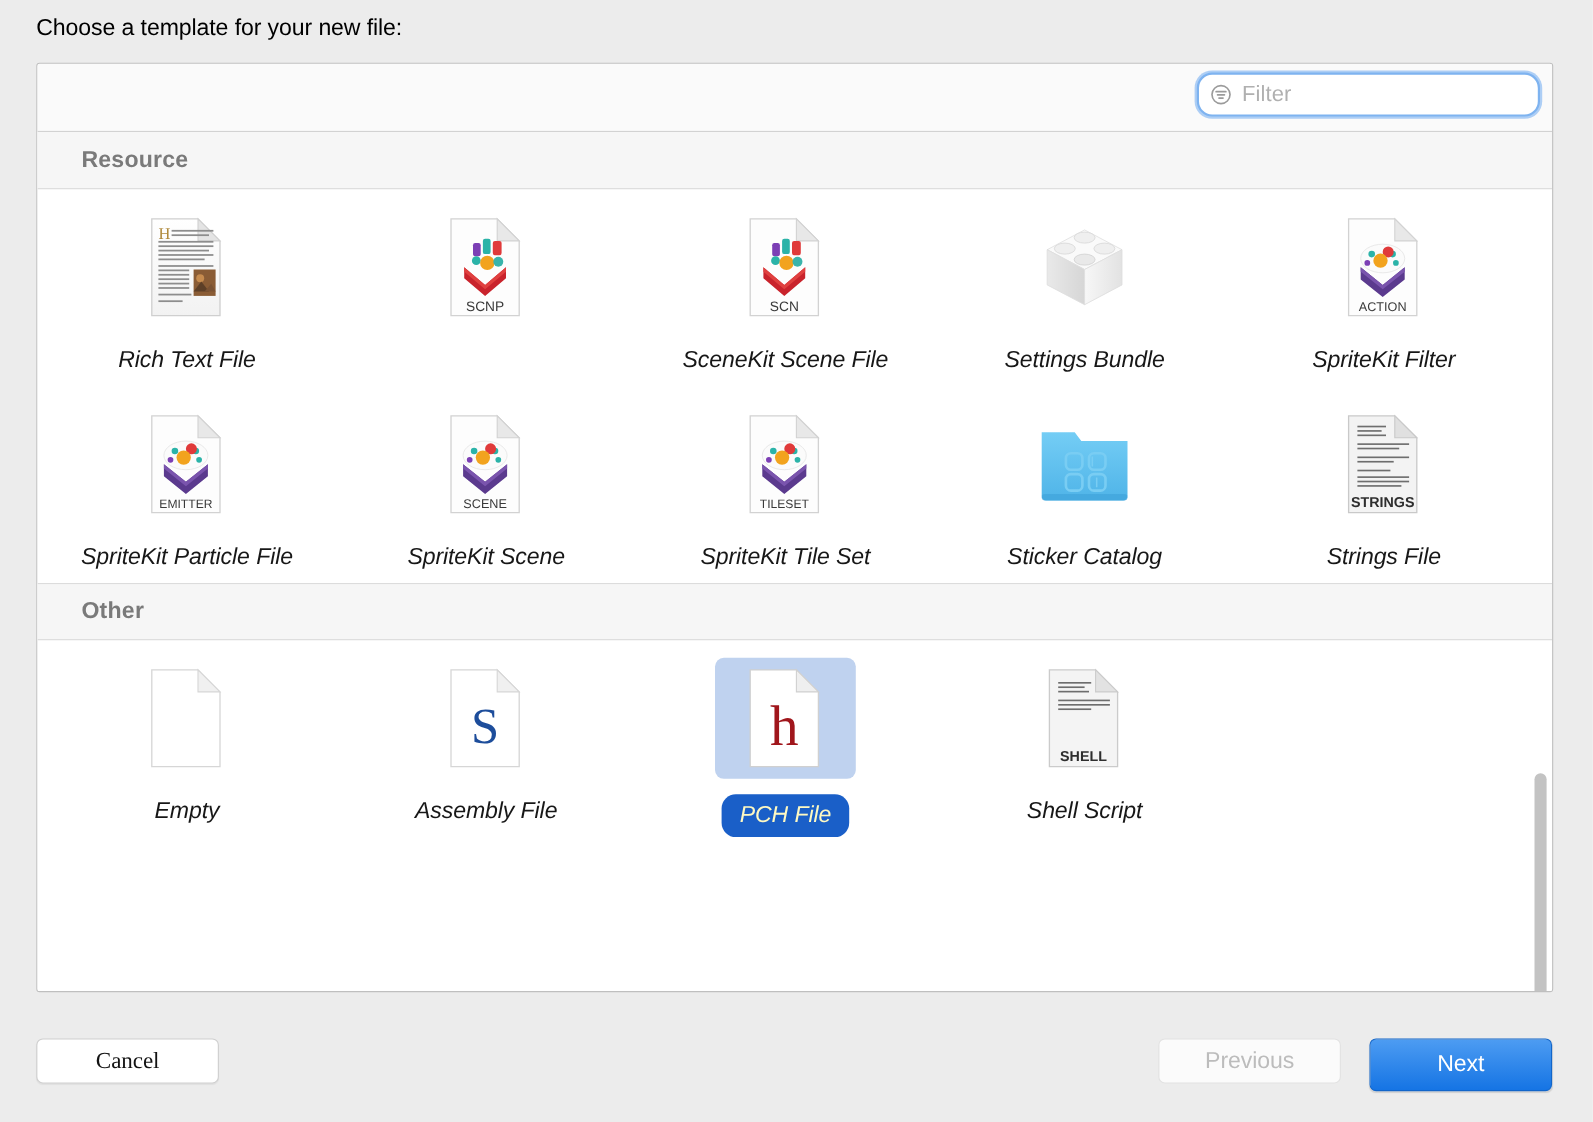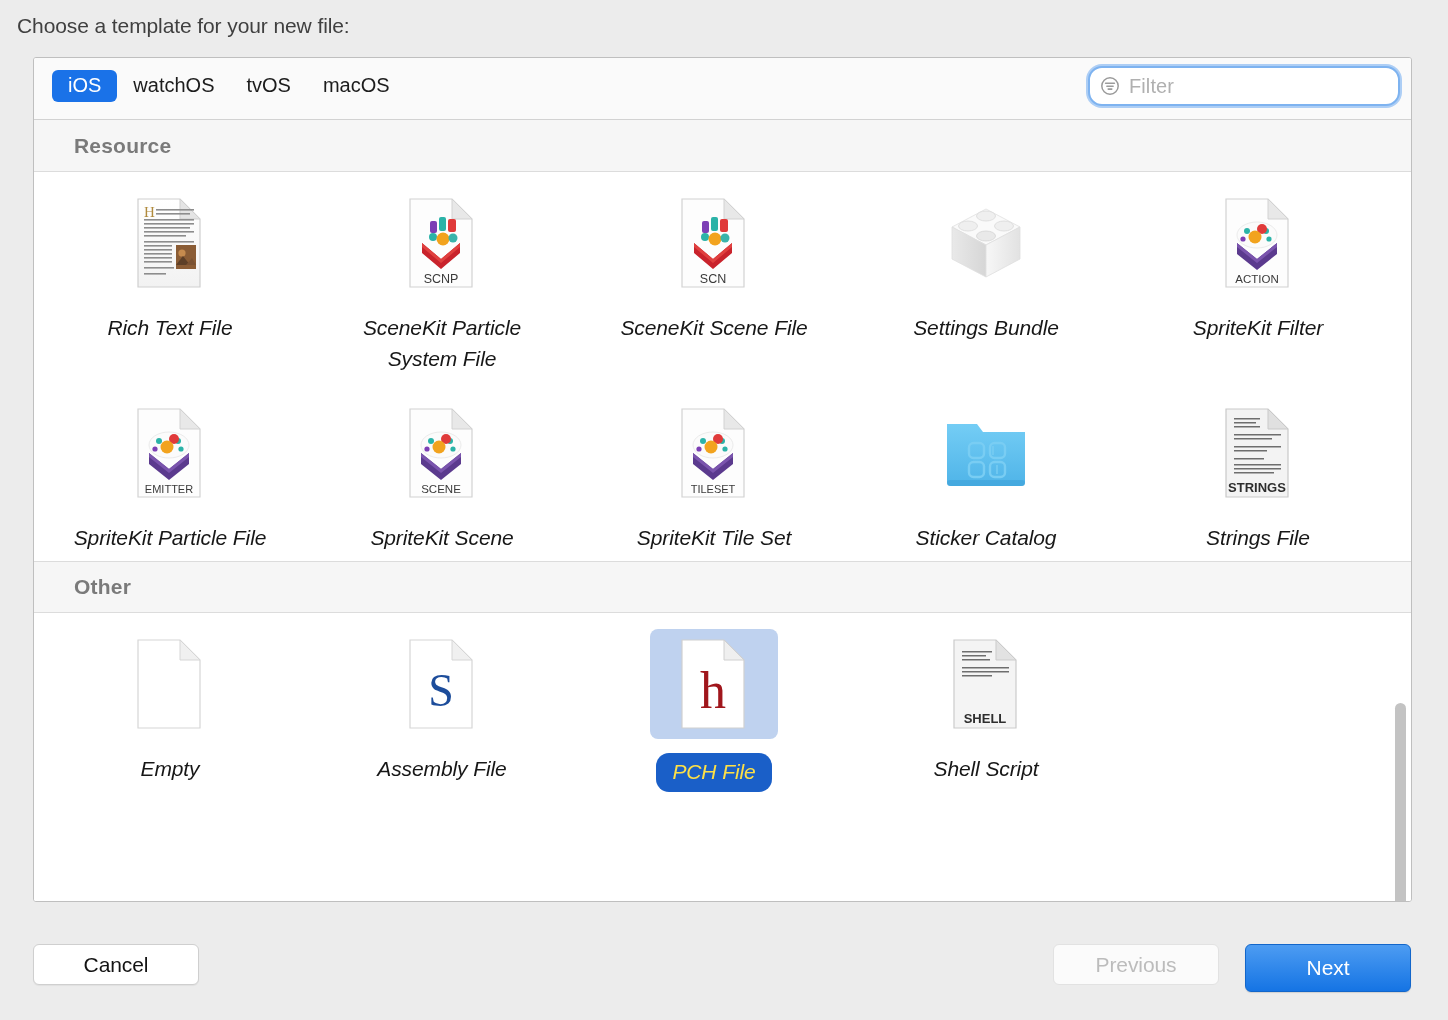--- a/index.html
+++ b/index.html
@@ -11,24 +11,24 @@
     height: 1020px;
     background: #ececec;
     font-family: "Liberation Sans", sans-serif;
     -webkit-font-smoothing: antialiased;
     overflow: hidden;
   }
 
   
   .prompt {
     position: absolute;
-    left: 17px;
+    left: 33px;
     top: 14px;
     font-size: 21px;
-    color: #404040;
+    color: #000000;
     letter-spacing: -0.1px;
   }
 
   
   .panel {
     position: absolute;
     left: 33px;
     top: 57px;
     width: 1379px;
     height: 845px;
@@ -158,21 +158,21 @@
     font-size: 21px;
     color: #171717;
     text-align: center;
     line-height: 1.48;
     max-width: 215px;
     letter-spacing: -0.1px;
     font-style: italic;
   }
   .cell.selected .cell-label {
     background: #1a5fc8;
-    color: #fde047;
+    color: #fef9c3;
     border-radius: 13px;
     padding: 3px 16px 5px 16px;
   }
 
   
   .scrollbar-track {
     position: absolute;
     right: 3px;
     top: 64px;
     width: 17px;
@@ -209,20 +209,21 @@
   }
   .btn-cancel {
     left: 33px;
     top: 9px;
     width: 166px;
     height: 41px;
     background: #ffffff;
     border: 1px solid #cfcfcf;
     color: #131313;
     box-shadow: 0 1px 1px rgba(0,0,0,0.05);
+    font-family: Liberation Serif, serif;
   }
   .btn-prev {
     left: 1053px;
     top: 9px;
     width: 166px;
     height: 41px;
     background: #fbfbfb;
     border: 1px solid #e2e2e2;
     color: #bcbcbc;
   }
@@ -239,26 +240,20 @@
   .icon-svg { display: block; }
 </style>
 </head>
 <body>
 
 <div class="prompt">Choose a template for your new file:</div>
 
 <div class="panel">
 
   <div class="toolbar">
-    <div class="tabs">
-      <div class="tab active">iOS</div>
-      <div class="tab">watchOS</div>
-      <div class="tab">tvOS</div>
-      <div class="tab">macOS</div>
-    </div>
 
     <div class="filter-wrap">
       <svg class="filter-icon" viewBox="0 0 22 22">
         <circle cx="11" cy="11" r="8.2" fill="none" stroke="#9b9b9b" stroke-width="1.5"></circle>
         <line x1="6.6" y1="8.3" x2="15.4" y2="8.3" stroke="#9b9b9b" stroke-width="1.6" stroke-linecap="round"></line>
         <line x1="7.9" y1="11.2" x2="14.1" y2="11.2" stroke="#9b9b9b" stroke-width="1.6" stroke-linecap="round"></line>
         <line x1="9.2" y1="14.1" x2="12.8" y2="14.1" stroke="#9b9b9b" stroke-width="1.6" stroke-linecap="round"></line>
       </svg>
       <span class="filter-text">Filter</span>
     </div>
@@ -321,21 +316,20 @@
               <rect x="42" y="22" width="8" height="13" rx="2" fill="#e03a3a"></rect>
               <circle cx="27" cy="40" r="4" fill="#2bb3a8"></circle>
               <circle cx="37" cy="42" r="6.5" fill="#f2a31e"></circle>
               <circle cx="47" cy="41" r="4.5" fill="#3ab4ab"></circle>
             </g>
             <path d="M16 46 L35 62 L54 46 L54 56 L35 72 L16 56 Z" fill="#c9232c"></path>
             <path d="M16 46 L35 62 L54 46 L54 50 L35 66 L16 50 Z" fill="#e0403f"></path>
             <text x="35" y="86" text-anchor="middle" font-family="'Liberation Sans',sans-serif" font-size="12.5" fill="#3a3a3a">SCNP</text>
           </svg>
         </div>
-        <div class="cell-label">SceneKit Particle System File</div>
       </div>
 
       <div class="cell">
         <div class="icon-box">
           <svg class="icon-svg" width="72" height="92" viewBox="0 0 72 92">
             <path d="M4 2 H46 L66 22 V90 H4 Z" fill="#fdfdfd" stroke="#d2d2d2" stroke-width="1.2"></path>
             <path d="M46 2 L66 22 H46 Z" fill="#e8e8e8" stroke="#d2d2d2" stroke-width="1"></path>
             <g>
               <rect x="24" y="24" width="7" height="12" rx="2" fill="#7c3fb5"></rect>
               <rect x="33" y="20" width="7" height="14" rx="2" fill="#2bb3a8"></rect>

